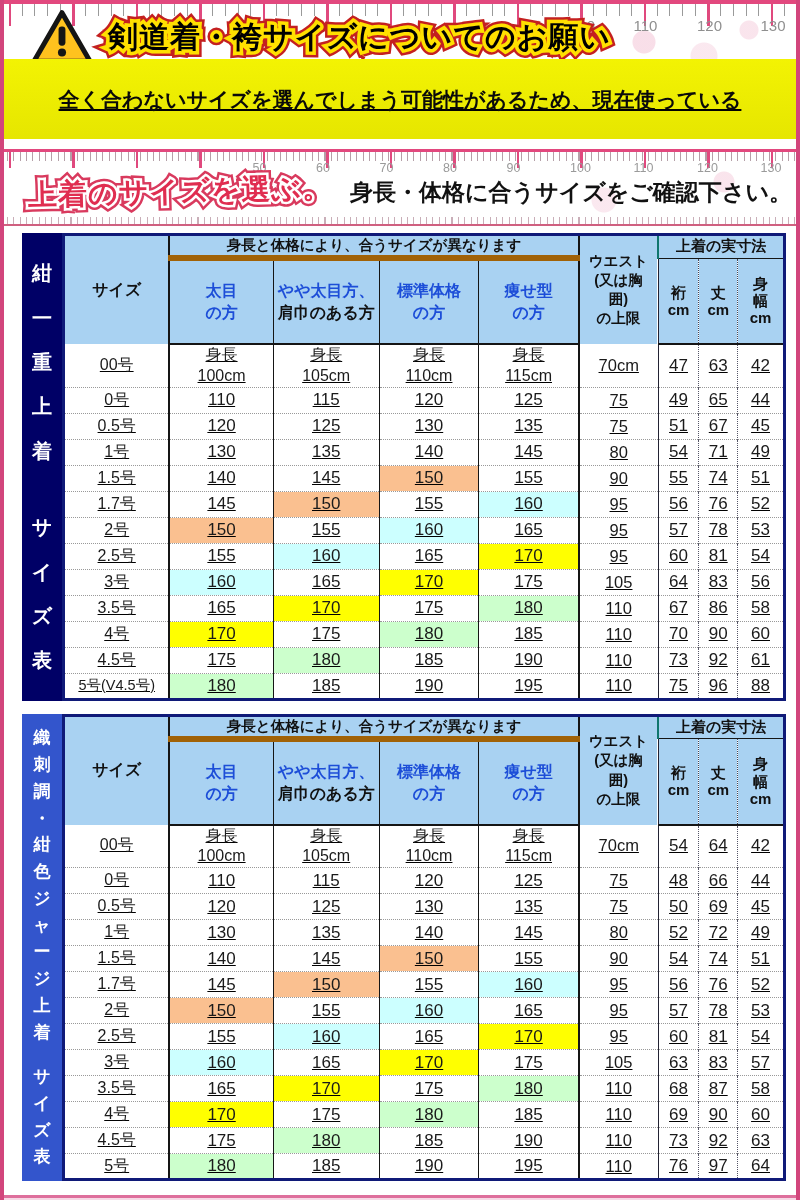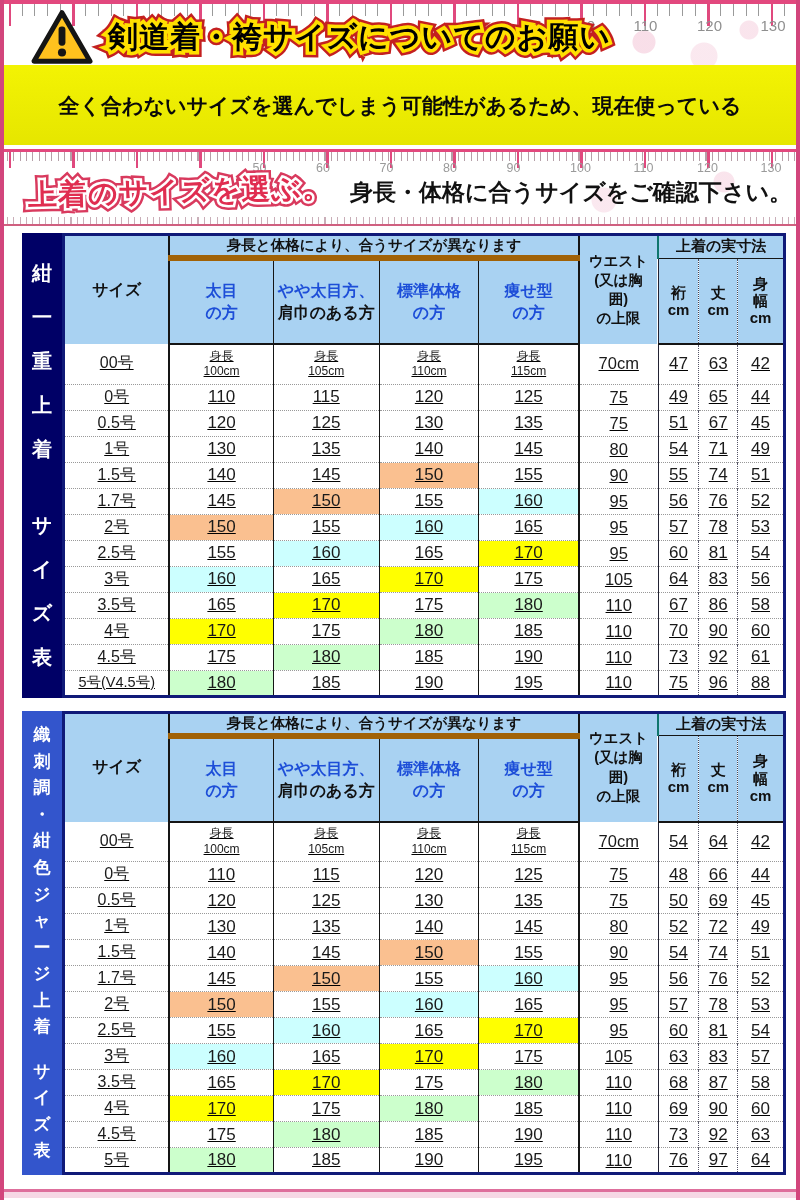--- a/index.html
+++ b/index.html
@@ -26,23 +26,23 @@
   .title-row { position: absolute; left: 26px; top: 5px; display: flex; align-items: center; }
   .warn-svg { width: 64px; height: 56px; margin-right: 14px; }
   .stroked { position: relative; z-index: 0; }
   .stroked::before, .stroked::after {
     content: attr(data-text); position: absolute; left: 0; top: 0; white-space: nowrap;
   }
   .title { font-size: 30px; font-weight: bold; color: #000; letter-spacing: 1px; white-space: nowrap; }
   .title::before { z-index: -2; -webkit-text-stroke: 12px #C42020; color: #C42020; }
   .title::after  { z-index: -1; -webkit-text-stroke: 7px  #FFE000; color: #FFE000; }
   .notice {
-    position: absolute; left: 0; top: 61px; width: 100%; height: 80px;
+    position: absolute; left: 0; top: 55px; width: 100%; height: 80px;
     background: linear-gradient(#f3f303, #e6e600);
-    display: flex; flex-direction: column; justify-content: center; text-align: center;
+    display: flex; flex-direction: column; justify-content: center; text-align: center; text-decoration: underline;
   }
   .notice p { font-size: 21px; font-weight: bold; color: #0a0a0a; line-height: 37px; }
   
   .choose {
     position: relative; height: 74px; border-bottom: 2px solid #D06080; margin-bottom: 7px;
     background:
       repeating-linear-gradient(90deg, #E0497E 0 2px, transparent 2px 63.5px) 4.5px 0 / 100% 16px no-repeat,
       repeating-linear-gradient(90deg, #b5a0a8 0 1px, transparent 1px 6.35px) 2.5px 0 / 100% 9px no-repeat,
       repeating-linear-gradient(90deg, #c9aeb8 0 1px, transparent 1px 6.35px) 2.5px 100% / 100% 7px no-repeat,
       radial-gradient(circle at 600px 48px, rgba(246,210,224,.5) 0 12px, transparent 13px),
@@ -85,21 +85,21 @@
   .red-l { color: #1d4ed8; }
   .black-l { color: #111; }
   td { font-size: 17px; color: #1a1a1a; border-top: 1px dotted #999; }
   tr.first td { border-top: none; }
   .cl-label { font-size: 16px; }
   .cl-b0 { border-left: 2px solid #151515; }
   .cl-b1, .cl-b2, .cl-b3 { border-left: 1px solid #151515; }
   .cl-waist { border-left: 2px solid #151515; font-size: 16.5px; }
   .cl-yuki { border-left: 1px solid #223; }
   .cl-take, .cl-haba { border-left: 1px dotted #556; }
-  td.pre { white-space: pre-line; font-size: 12px; line-height: 1.3; }
+  td.pre { white-space: pre-line; font-size: 16px; line-height: 1.3; }
   .footer-band { height: 9px; background: #F6D8E5; border-top: 3px solid #DE6F9C; margin-top: 14px; }
 </style>
 </head>
 <body>
 
 <header class="banner">
   <div class="ruler-nums">
       <span class="rnum" style="left: 566px;">100</span>
       <span class="rnum" style="left: 629.5px;">110</span>
       <span class="rnum" style="left: 693px;">120</span>

